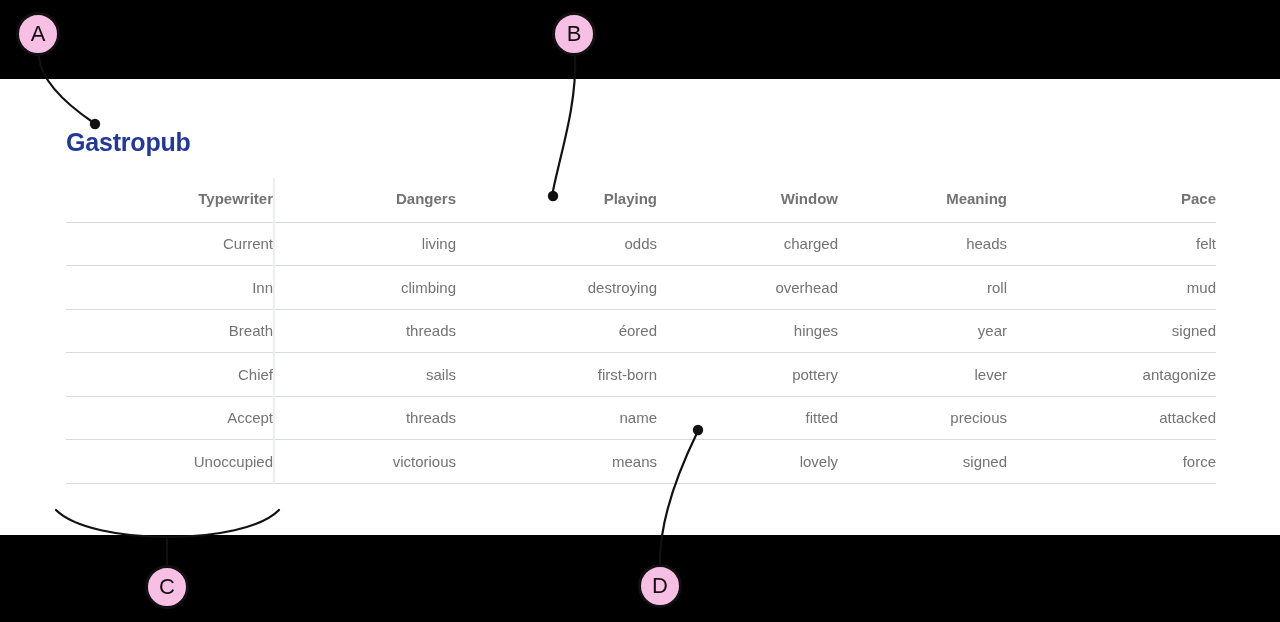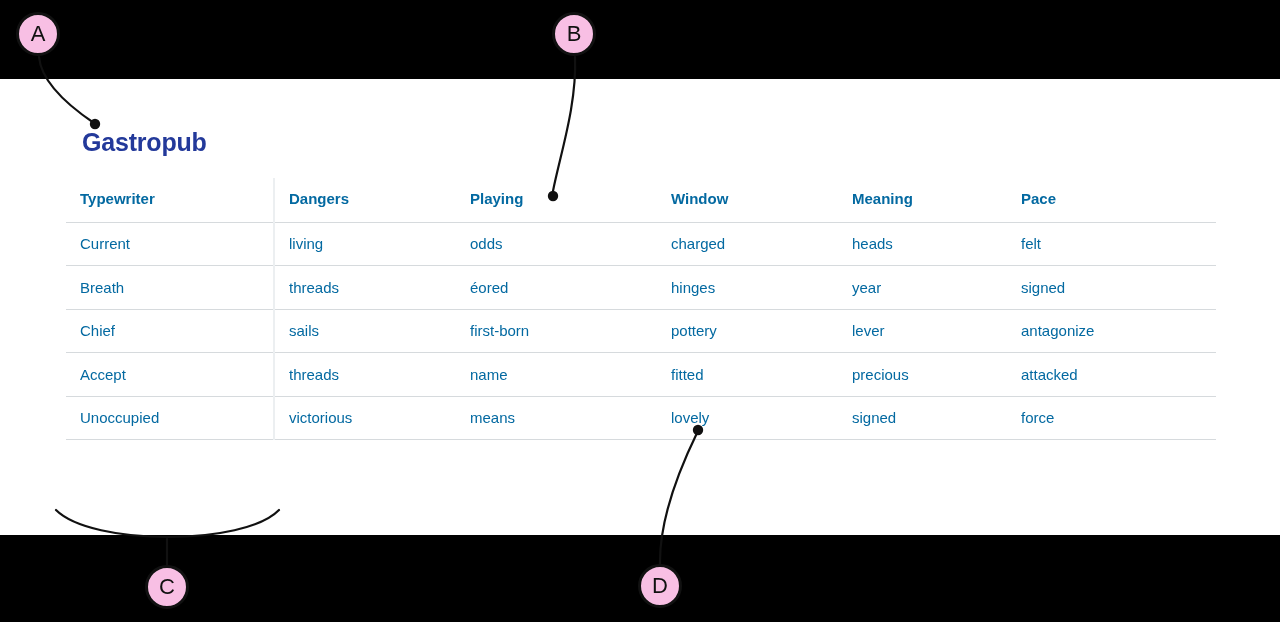--- a/index.html
+++ b/index.html
@@ -25,21 +25,21 @@
     left: 0;
     width: 1280px;
     background: #000000;
   }
   .bar-top    { top: 0;   height: 79px; }
   .bar-bottom { top: 535px; height: 87px; }
 
   
   #doc-title {
     position: absolute;
-    left: 82px;
+    left: 66px;
     top: 128px;
     font-size: 25px;
     font-weight: bold;
     color: #23399a;
     letter-spacing: -0.2px;
     white-space: nowrap;
   }
 
   
   #data-table {
@@ -52,26 +52,26 @@
   }
   #data-table col.c0 { width: 208px; }
   #data-table col.c1 { width: 182px; }
   #data-table col.c2 { width: 201px; }
   #data-table col.c3 { width: 181px; }
   #data-table col.c4 { width: 169px; }
   #data-table col.c5 { width: 209px; }
 
   #data-table th,
   #data-table td {
-    text-align: left;
+    text-align: right;
     vertical-align: middle;
     height: 43.5px;
     padding: 0 0 0 14px;
     font-size: 15px;
-    color: #0369a1;
+    color: #737373;
     white-space: nowrap;
   }
   #data-table th {
     font-weight: bold;
     height: 44px;
     padding-bottom: 2px;
   }
   #data-table tbody tr td {
     border-top: 1px solid #d6dadd;
     font-weight: normal;
@@ -141,20 +141,28 @@
       <tbody>
         <tr>
           <td class="col-0 rowhead">Current</td>
           <td class="col-1">living</td>
           <td class="col-2">odds</td>
           <td class="col-3">charged</td>
           <td class="col-4">heads</td>
           <td class="col-5">felt</td>
         </tr>
         <tr>
+          <td class="col-0 rowhead">Inn</td>
+          <td class="col-1">climbing</td>
+          <td class="col-2">destroying</td>
+          <td class="col-3">overhead</td>
+          <td class="col-4">roll</td>
+          <td class="col-5">mud</td>
+        </tr>
+        <tr>
           <td class="col-0 rowhead">Breath</td>
           <td class="col-1">threads</td>
           <td class="col-2">éored</td>
           <td class="col-3">hinges</td>
           <td class="col-4">year</td>
           <td class="col-5">signed</td>
         </tr>
         <tr>
           <td class="col-0 rowhead">Chief</td>
           <td class="col-1">sails</td>

